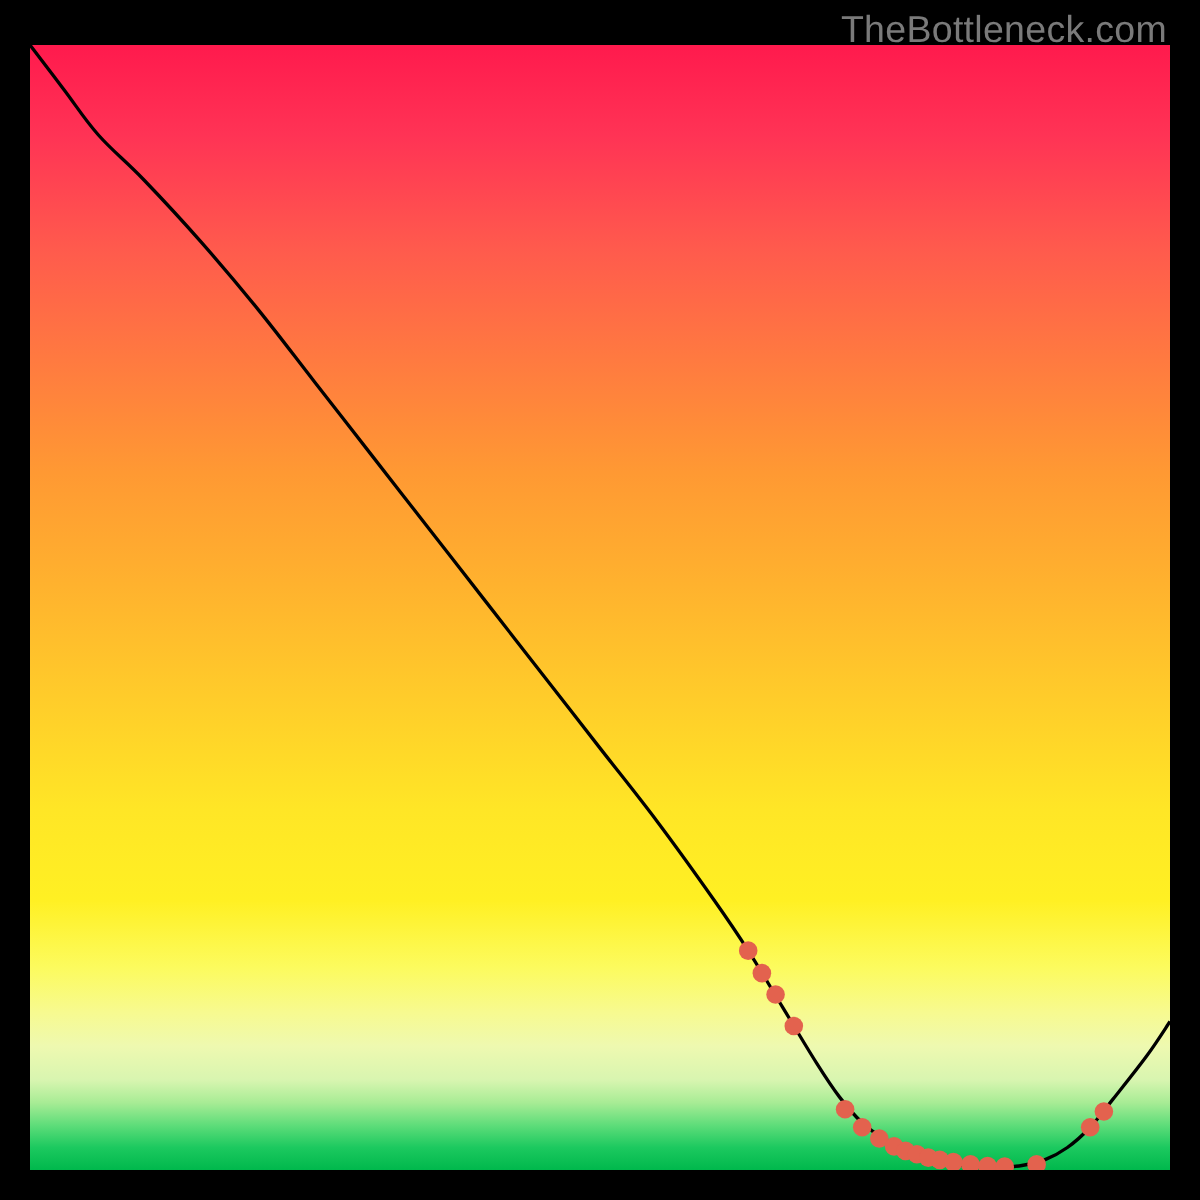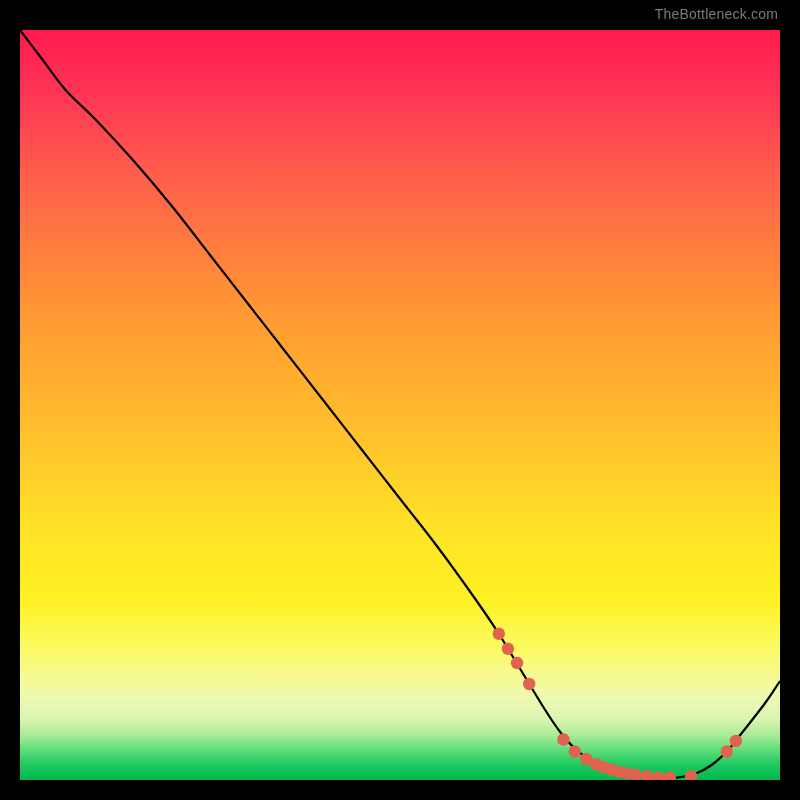--- a/index.html
+++ b/index.html
@@ -28,21 +28,21 @@
       #a8ec95 94%,
       #5fdd7a 96%,
       #1cc95f 98%,
       #00b84c 100%);
   }
   .watermark {
     position: absolute;
     top: 6px;
     right: 22px;
     color: #7a7a7a;
-    font-size: 14px;
+    font-size: 25px;
     font-weight: 500;
     letter-spacing: 0.2px;
   }
   svg.curve {
     position: absolute;
     left: 0;
     top: 0;
     width: 100%;
     height: 100%;
     pointer-events: none;

